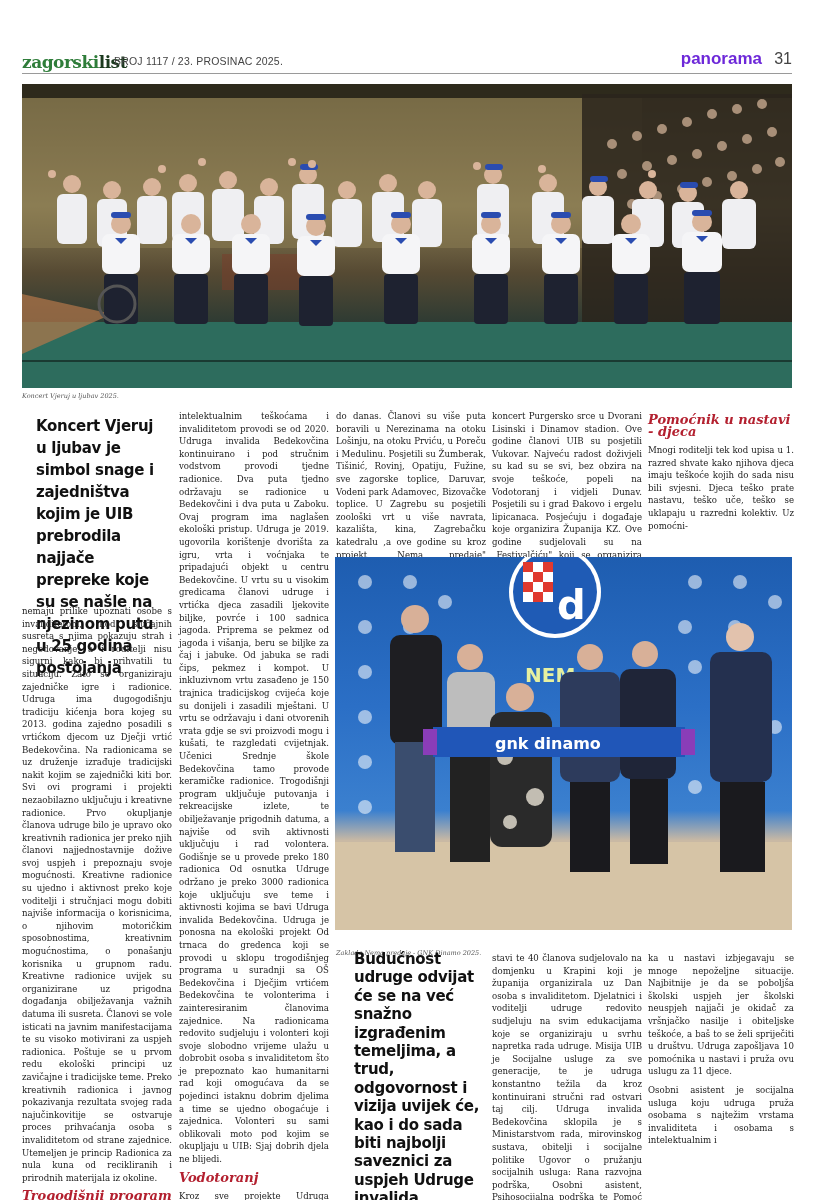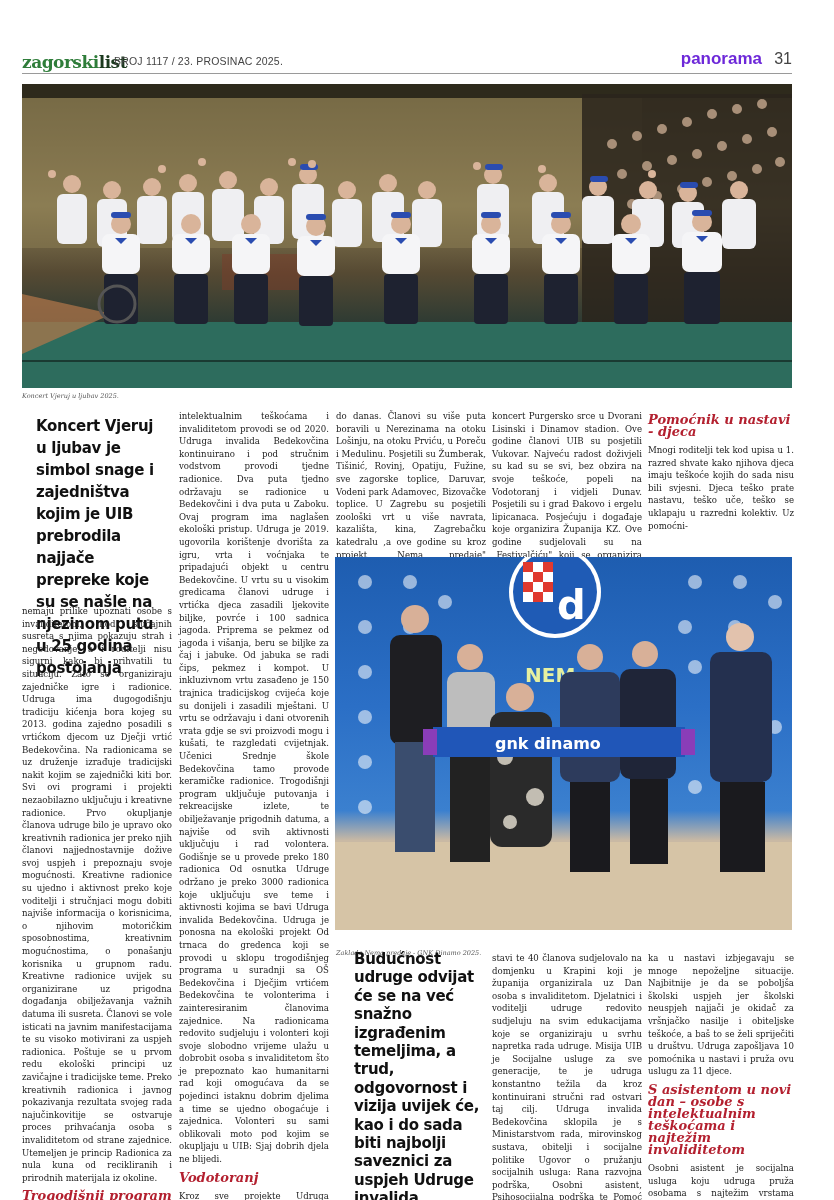--- a/index.html
+++ b/index.html
@@ -322,15 +322,14 @@
 <div class="caption" style="left:336px; top:949px;">Zaklada Nema predaje - GNK Dinamo 2025.</div>
 
 <div class="headline h2">Budućnost udruge odvijat će se na već snažno izgrađenim temeljima, a trud, odgovornost i vizija uvijek će, kao i do sada biti najbolji saveznici za uspjeh Udruge invalida Bedekovčina</div>
 
 <div class="col c4b">
   <p class="tight">stavi te 40 članova sudjelovalo na domjenku u Krapini koji je županija organizirala uz Dan osoba s invaliditetom. Djelatnici i voditelji udruge redovito sudjeluju na svim edukacijama koje se organiziraju u svrhu napretka rada udruge. Misija UIB je Socijalne usluge za sve generacije, te  je udruga konstantno težila da kroz kontinuirani stručni rad ostvari taj cilj. Udruga invalida Bedekovčina  sklopila je s Ministarstvom rada, mirovinskog sustava, obitelji i socijalne politike Ugovor o pružanju socijalnih usluga: Rana razvojna podrška, Osobni asistent, Psihosocijalna podrška te Pomoć u kući. Sklopljeni ugovor o pruža-</p>
 </div>
 
 <div class="col c5b">
   <p>ka u nastavi izbjegavaju se mnoge  nepoželjne situacije. Najbitnije je da se poboljša školski uspjeh jer  školski neuspjeh najjači je okidač za vršnjačko nasilje i obiteljske teškoće, a  baš  to se želi spriječiti u društvu. Udruga  zapošljava 10 pomoćnika u nastavi i pruža ovu uslugu za 11 djece.</p>
-  <div class="subhead">S asistentom u novi dan – osobe s intelektualnim teškoćama i najtežim invaliditetom</div>
   <p class="tight">Osobni asistent  je socijalna usluga  koju udruga pruža osobama s najtežim vrstama invaliditeta i osobama s intelektualnim  i</p>
 </div>
 
 </body></html>

